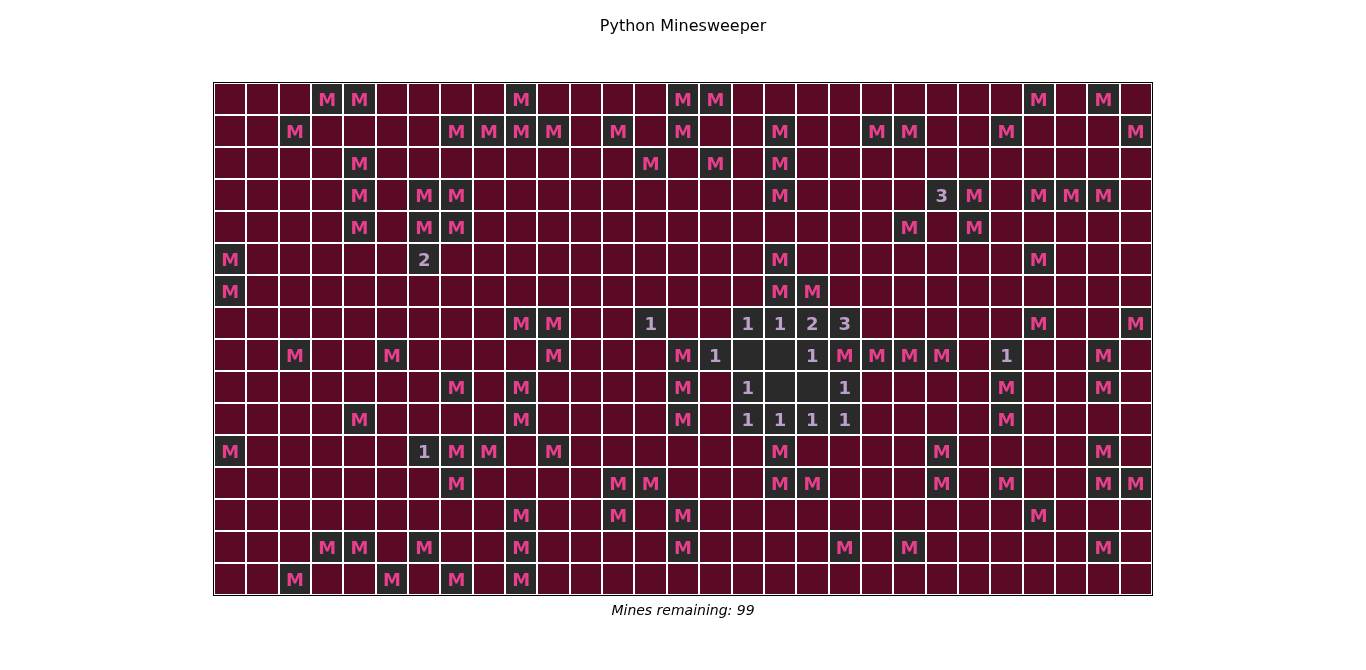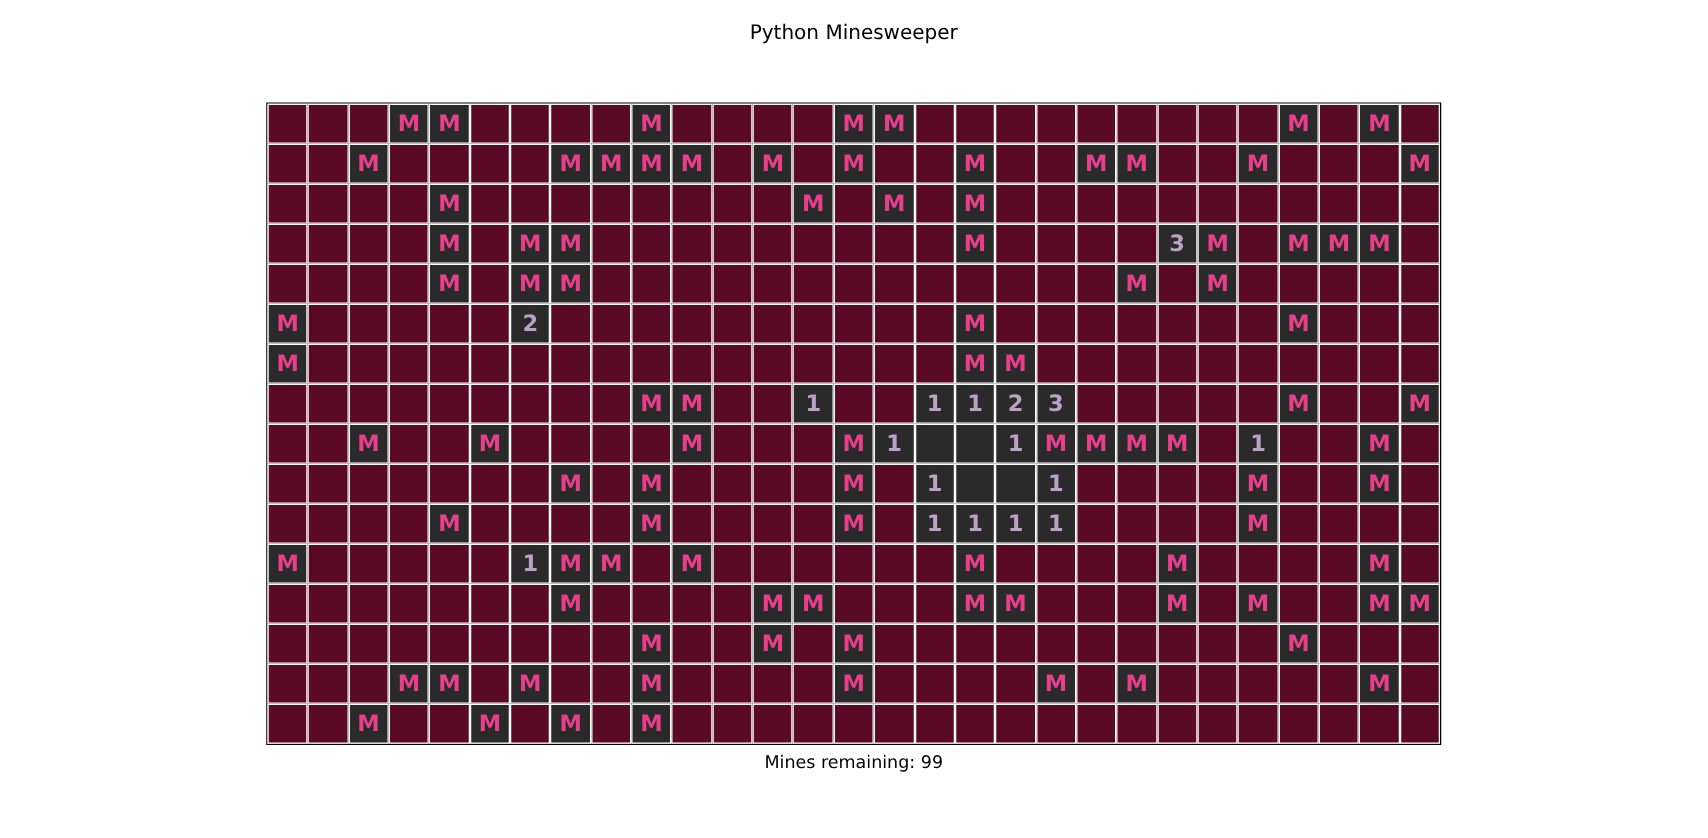--- a/index.html
+++ b/index.html
@@ -537,14 +537,14 @@
         <div class="cell covered"></div>
         <div class="cell covered"></div>
         <div class="cell covered"></div>
         <div class="cell covered"></div>
         <div class="cell covered"></div>
         <div class="cell covered"></div>
         <div class="cell covered"></div>
       </div>
   </div>
 
-  <div class="footer" id="footer" style="top: 602px;">Mines remaining: 99</div>
+  <div class="footer" id="footer" style="top: 602px; font-style: italic;">Mines remaining: 99</div>
 </div>
 
 </body></html>

